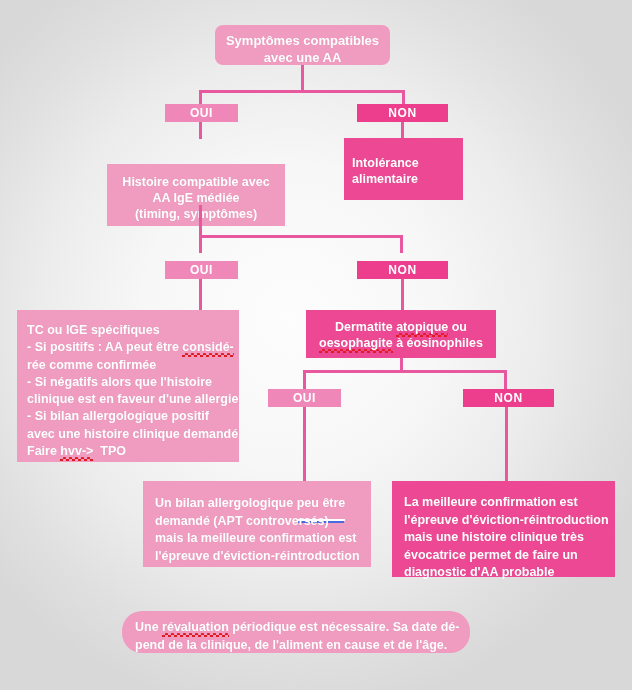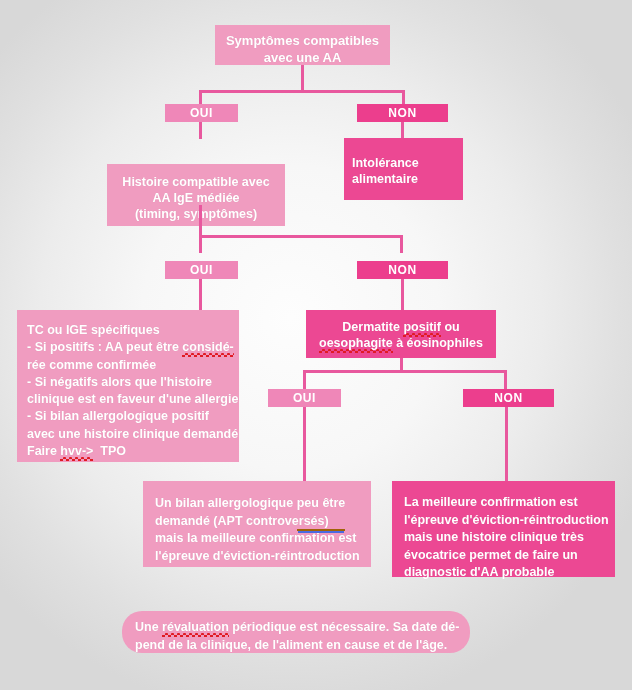--- a/index.html
+++ b/index.html
@@ -67,31 +67,31 @@
   .sq-red {
     background-image:
       radial-gradient(circle at 1.5px 3.0px, #e01b24 1.2px, transparent 1.3px),
       radial-gradient(circle at 4.5px 1.2px, #e01b24 1.2px, transparent 1.3px);
     background-size: 6px 4px;
     background-repeat: repeat-x;
     background-position: 0 bottom;
     padding-bottom: 3px;
   }
   .sq-blue {
-    border-bottom: 2px solid #a16207;
+    border-bottom: 2px solid #ffffff;
     box-shadow: 0 3px 0 -1px #4a6ae0;
-    padding-bottom: 19px;
+    padding-bottom: 9px;
   }
 </style>
 </head>
 <body>
 
 <div id="canvas">
 
-  <div class="box light center" style="left:215px; top:25px; width:175px; height:40px; font-size:13px; padding-top:8px;">
+  <div class="box light center" style="left:215px; top:25px; width:175px; height:40px; font-size:13px; padding-top:8px;border-radius:8px;">
     <div style="white-space:pre-line;">Symptômes compatibles
 avec une AA</div>
   </div>
 
   <div class="ln v" style="left:301px; top:65px; width:3px; height:27px;"></div>
   <div class="ln h" style="left:199px; top:90px; width:206px; height:3px;"></div>
   <div class="ln v" style="left:199px; top:90px; width:3px; height:15px;"></div>
   <div class="ln v" style="left:402px; top:90px; width:3px; height:15px;"></div>
 
   <div class="pill oui" style="left:165px; top:104px; width:73px;">
@@ -134,21 +134,21 @@
     <div>- Si positifs : AA peut être <span class="sq-red">considé-</span></div>
     <div>rée comme confirmée</div>
     <div>- Si négatifs alors que l'histoire</div>
     <div>clinique est en faveur d'une allergie</div>
     <div>- Si bilan allergologique positif</div>
     <div>avec une histoire clinique demandé</div>
     <div>Faire <span class="sq-red">hvv-&gt;</span>&nbsp; TPO</div>
   </div>
 
   <div class="box dark center" style="left:306px; top:310px; width:190px; height:48px; font-size:12.5px; padding-top:9px;">
-    <div><span>Dermatite </span><span class="sq-red">positif</span><span> ou</span></div>
+    <div><span>Dermatite </span><span class="sq-red">atopique</span><span> ou</span></div>
     <div><span class="sq-red">oesophagite</span><span> à éosinophiles</span></div>
   </div>
 
   <div class="ln v" style="left:400px; top:358px; width:3px; height:14px;"></div>
   <div class="ln h" style="left:303px; top:370px; width:204px; height:3px;"></div>
   <div class="ln v" style="left:303px; top:370px; width:3px; height:20px;"></div>
   <div class="ln v" style="left:504px; top:370px; width:3px; height:20px;"></div>
 
   <div class="pill oui" style="left:268px; top:389px; width:73px;">
     <span>OUI</span>

